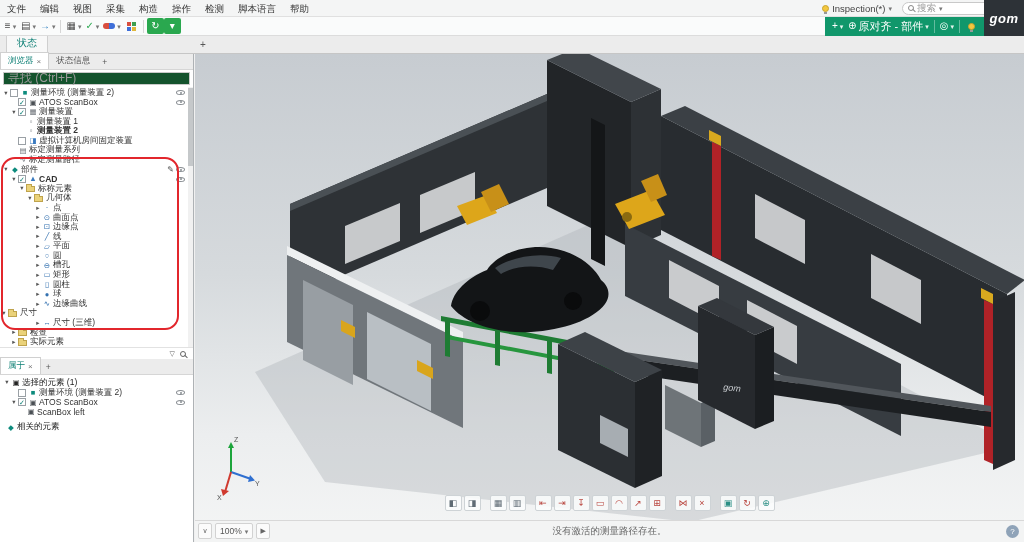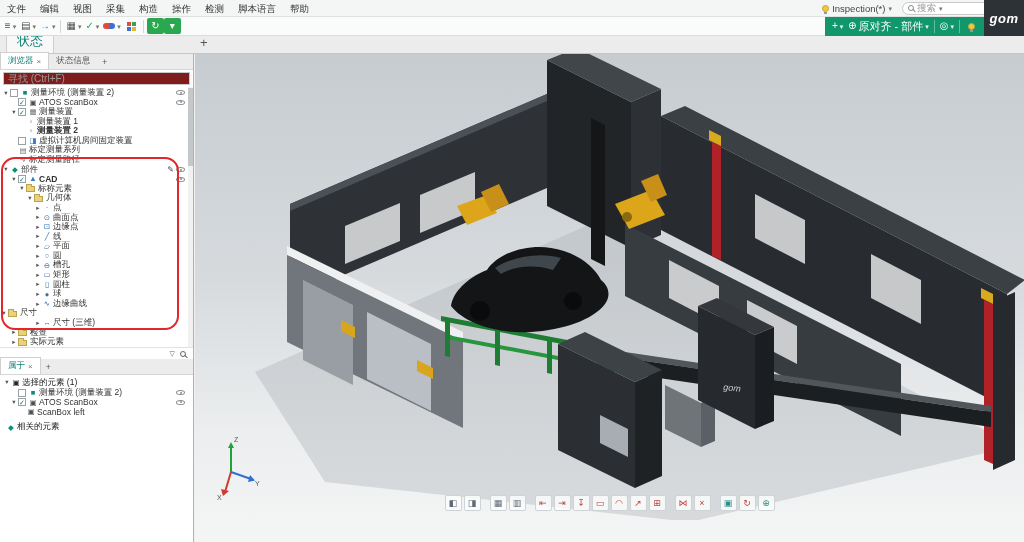--- a/index.html
+++ b/index.html
@@ -37,35 +37,35 @@
 .tlabel2{font-size:11px;color:#fff;white-space:nowrap}
 .pillicon{width:12px;height:6px;border-radius:3px;background:linear-gradient(90deg,#d94f3f 50%,#3f6fd9 50%);display:inline-block}
 .palicon{width:9px;height:9px;display:grid;grid-template-columns:1fr 1fr;gap:1px}
 .palicon i{background:#d94f3f}
 .palicon i:nth-child(2){background:#3f9e4f}
 .palicon i:nth-child(3){background:#3f6fd9}
 .palicon i:nth-child(4){background:#e0b73a}
 .logo-tile{position:absolute;top:0;right:0;width:40px;height:36px;background:#2d3237;color:#fff;display:flex;align-items:center;justify-content:center;font-size:13px;font-weight:bold;font-style:italic;z-index:4;letter-spacing:.5px}
 
 
-.tabrow{position:absolute;left:0;top:36px;right:0;height:18px;background:#ececec;border-bottom:1px solid #c6c6c6;display:flex;align-items:flex-end;font-size:13px;z-index:2}
+.tabrow{position:absolute;left:0;top:36px;right:0;height:18px;background:#ececec;border-bottom:1px solid #c6c6c6;display:flex;align-items:flex-end;font-size:10px;z-index:2}
 .lefttab-region{width:194px;flex:0 0 auto;display:flex;align-items:flex-end;padding-left:6px}
 .vtab{padding:2px 9px 3px;background:#f4f4f4;border:1px solid #cfcfcf;border-bottom:none;margin-right:1px;color:#444;white-space:nowrap}
 .vtab.active{background:#50605a;color:#fff;border-color:#50605a}
 .status-tab{padding:2px 10px 3px;background:#f8f8f8;border:1px solid #cfcfcf;border-bottom:none;color:#0c7f74}
 .addtab{padding:2px 6px 3px;color:#555;background:transparent;border:none}
 
 
 .sidepanel{position:absolute;left:0;top:54px;width:194px;bottom:0;background:#fff;border-right:1px solid #aeb2b5;display:flex;flex-direction:column;z-index:2}
 .ptabs{height:16px;background:#ececec;border-bottom:1px solid #d6d6d6;display:flex;align-items:flex-end;font-size:8.5px;flex:0 0 auto}
 .ptab{padding:2px 7px;color:#555;display:flex;gap:3px;align-items:center}
 .ptab.active{background:#fff;color:#0c7f74;border:1px solid #d0d0d0;border-bottom:none}
 .ptab .x{color:#777;font-size:8px}
 .ptab.plus{padding:2px 5px}
-.findbox{margin:2px 3px;height:13px;border:1px solid #c9c9c9;background:#7f1d1d;font-size:10px;display:flex;align-items:center;padding:0 4px;flex:0 0 auto}
+.findbox{margin:2px 3px;height:13px;border:1px solid #c9c9c9;background:#14532d;font-size:12px;display:flex;align-items:center;padding:0 4px;flex:0 0 auto}
 .tree{position:relative;height:260px;overflow:hidden;font-size:8.5px;color:#333;flex:0 0 auto;padding-top:1px}
 .trow{display:flex;align-items:center;height:9.6px;white-space:nowrap}
 .trow.bold{font-weight:bold}
 .arr{width:8px;flex:0 0 auto;font-size:6.5px;color:#555;text-align:center;line-height:1}
 .cb{width:8px;height:8px;border:1px solid #9aa0a5;background:#fff;flex:0 0 auto;margin-right:2px;font-size:7px;line-height:7px;text-align:center;color:#0c7f74}
 .ticon{width:10px;flex:0 0 auto;text-align:center;font-size:7.5px;line-height:1;margin-right:1px}
 .ticon.teal{color:#0d8b7d}
 .fold{width:9px;height:6px;background:#ead27a;border:1px solid #bfa34c;flex:0 0 auto;margin:1px 3px 0 0;position:relative}
 .fold::before{content:'';position:absolute;top:-3px;left:-1px;width:4px;height:2px;background:#ead27a;border:1px solid #bfa34c;border-bottom:none}
 .tlabel{overflow:hidden;text-overflow:ellipsis}
@@ -566,14 +566,26 @@
           <span style="color: rgb(42, 143, 133);">▣</span>
         </div>
         <div class="pbtn">
           <span style="color: rgb(184, 67, 60);">↻</span>
         </div>
         <div class="pbtn">
           <span style="color: rgb(42, 143, 133);">⊕</span>
         </div>
       </div>
 
+    <div class="statusbar">
+      <div class="zoomctl">
+        <div class="zbtn">∨</div>
+        <div class="zoom-select">
+          <span>100%</span>
+          <span class="dd">▾</span>
+        </div>
+        <div class="zbtn">▶</div>
+      </div>
+      <div class="statusmsg">没有激活的测量路径存在。</div>
+      <div class="infoicon">?</div>
+    </div>
   </div>
 </div>
 
 </body></html>

